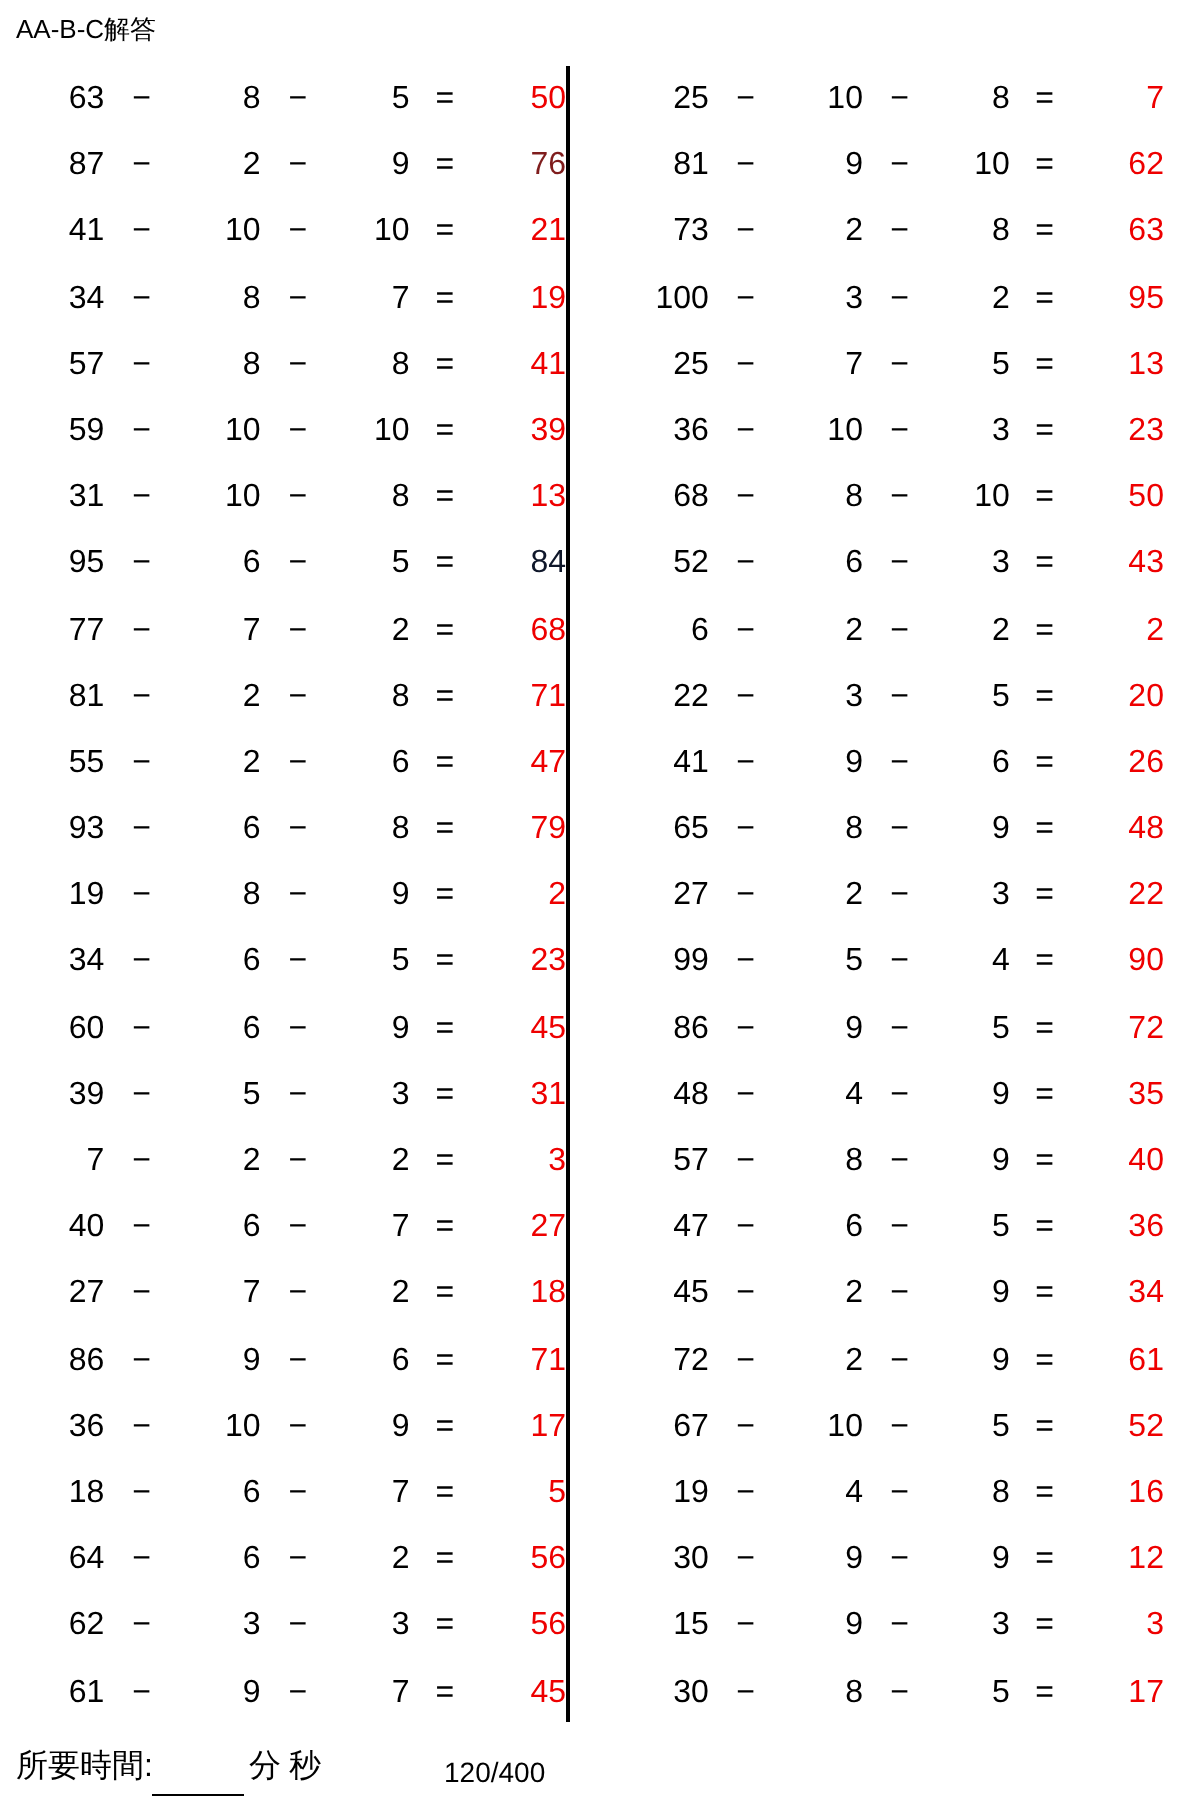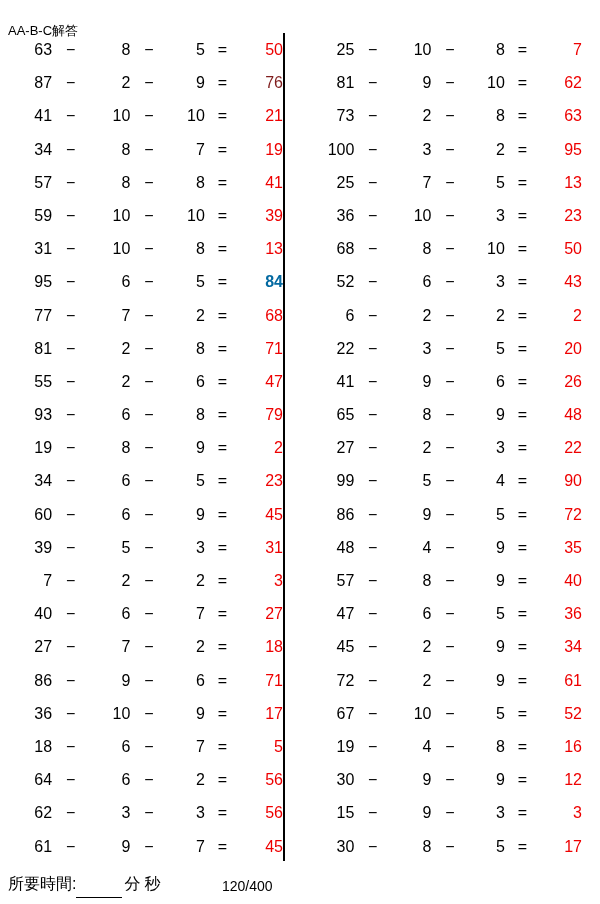--- a/index.html
+++ b/index.html
@@ -28,21 +28,20 @@
     height: 34px;
   }
   .worksheet-title {
     position: absolute;
     left: 8px;
     top: 7px;
     font-size: 13px;
     line-height: 16px;
     letter-spacing: 0px;
     white-space: nowrap;
-    margin-top: 16px;
   }
   .name-block {
     position: absolute;
     left: 330px;
     top: 4px;
     font-size: 16px;
     line-height: 20px;
     white-space: nowrap;
   }
   .name-label {
@@ -225,21 +224,21 @@
           <span class="cell eq">=</span>
           <span class="cell answer" style="color: rgb(238, 0, 0);">13</span>
         </div>
         <div class="prob-row">
           <span class="cell op1">95</span>
           <span class="cell sign1">−</span>
           <span class="cell op2">6</span>
           <span class="cell sign2">−</span>
           <span class="cell op3">5</span>
           <span class="cell eq">=</span>
-          <span class="cell answer" style="color: #0369a1; font-weight: bold;">84</span>
+          <span class="cell answer" style="color: #0f172a;">84</span>
         </div>
         <div class="prob-row">
           <span class="cell op1">77</span>
           <span class="cell sign1">−</span>
           <span class="cell op2">7</span>
           <span class="cell sign2">−</span>
           <span class="cell op3">2</span>
           <span class="cell eq">=</span>
           <span class="cell answer" style="color: rgb(238, 0, 0);">68</span>
         </div>

